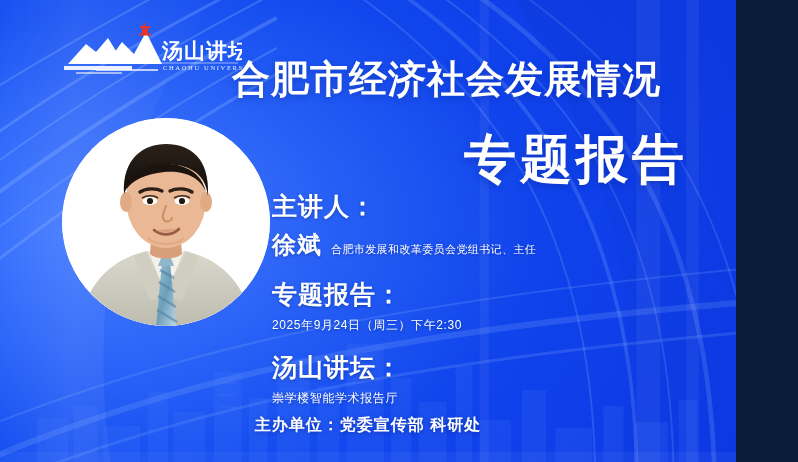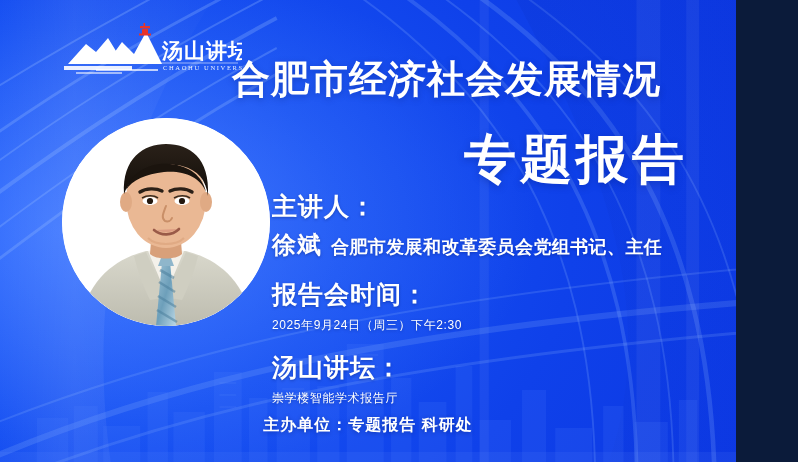--- a/index.html
+++ b/index.html
@@ -52,21 +52,21 @@
 
   
   .info{position:absolute;left:272px;top:190px;color:#fff;}
   .lbl{
     font-size:25px;font-weight:700;color:#fff;letter-spacing:1px;
     text-shadow:0 1px 3px rgba(0,25,100,.4);
   }
   .row-speaker{display:flex;align-items:baseline;gap:9px;margin-top:6px;text-align:center;}
   .sp-name{font-size:24px;font-weight:700;letter-spacing:1px;
            text-shadow:0 1px 3px rgba(0,25,100,.4);}
-  .sp-title{font-size:18px;font-weight:700;letter-spacing:.4px;
+  .sp-title{font-size:11px;font-weight:400;letter-spacing:.4px;
             text-shadow:0 1px 3px rgba(0,25,100,.4);}
   .blk{margin-top:17px;}
   .val{font-size:12px;font-weight:400;margin-top:6px;letter-spacing:.6px;
        text-shadow:0 1px 3px rgba(0,25,100,.4);}
 
   
   .footer{
     position:absolute;left:0;right:0;top:415px;
     text-align:center;color:#fff;
     font-size:16px;font-weight:700;letter-spacing:1px;
@@ -285,26 +285,26 @@
 
     <div>
       <div class="lbl">主讲人：</div>
       <div class="row-speaker">
         <span class="sp-name">徐斌</span>
         <span class="sp-title">合肥市发展和改革委员会党组书记、主任</span>
       </div>
     </div>
 
     <div class="blk">
-      <div class="lbl">报告会时间：</div>
+      <div class="lbl">专题报告：</div>
       <div class="val">2025年9月24日（周三）下午2:30</div>
     </div>
 
     <div class="blk">
       <div class="lbl">汤山讲坛：</div>
       <div class="val">崇学楼智能学术报告厅</div>
     </div>
 
   </div>
 
-  <div class="footer">主办单位：专题报告  科研处</div>
+  <div class="footer">主办单位：党委宣传部  科研处</div>
 
 </div>
 
 </body></html>

